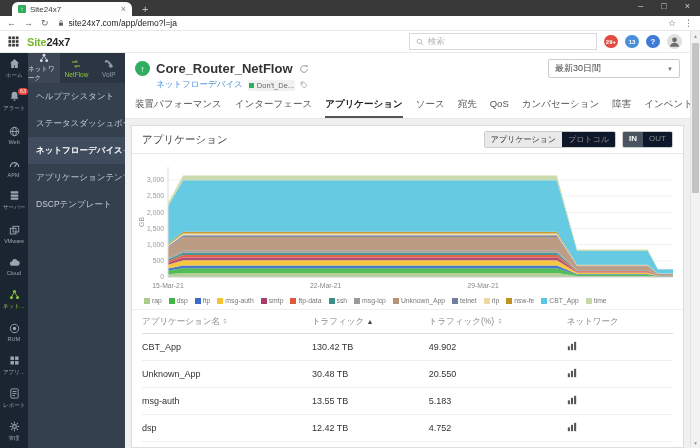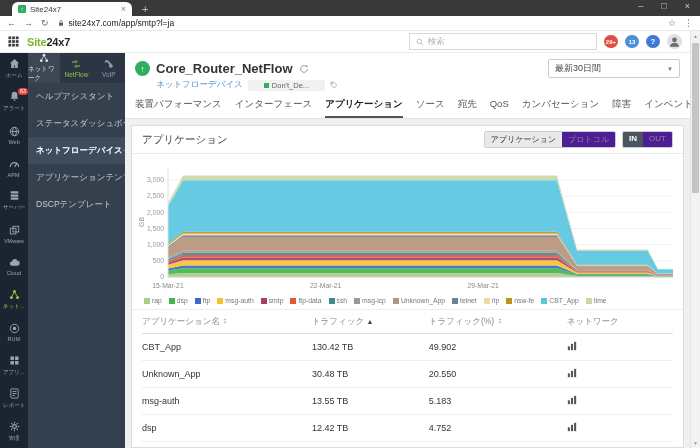--- a/index.html
+++ b/index.html
@@ -53,33 +53,33 @@
   
   .main { flex:1; background:#eef0f1; display:flex; flex-direction:column; min-width:0; }
   .monitor-header { background:#fff; padding:6px 10px 0; border-bottom:1px solid #e5e5e5; }
   .mh-row1 { display:flex; align-items:center; gap:6px; }
   .status-circle { width:15px; height:15px; border-radius:50%; background:#2fae5f; color:#fff; font-size:9px; display:flex; align-items:center; justify-content:center; flex:0 0 auto; }
   .monitor-title { font-size:13px; font-weight:bold; color:#333; }
   .refresh-icon { color:#999; }
   .period-select { margin-left:auto; border:1px solid #ccc; border-radius:2px; width:132px; height:19px; display:flex; align-items:center; justify-content:space-between; padding:0 6px; font-size:9px; color:#444; background:#fff;gap:12px; }
   .mh-row2 { display:flex; align-items:center; gap:5px; padding-left:21px; margin-top:1px; }
   .type-link { font-size:8.5px; color:#4a90d9; }
-  .tag-pill { background:#f1f1f1; border-radius:2px; font-size:7.5px; color:#666; padding:1px 16px; display:flex; align-items:center; gap:3px; }
+  .tag-pill { background:#f1f1f1; border-radius:2px; font-size:7.5px; color:#666; padding:1px 1px; display:flex; align-items:center; gap:3px; }
   .tag-sq { width:5px; height:5px; background:#2fae5f; }
   .tag-icon { color:#999; display:flex; }
   .mh-tabs { display:flex; gap:13px; margin-top:7px; font-size:9.5px; color:#555; }
   .mtab { padding-bottom:5px; white-space:nowrap; cursor:pointer; }
   .mtab.active { color:#222; font-weight:bold; border-bottom:2px solid #555; }
 
   .card { margin:6px 6px 0; background:#fff; border:1px solid #ddd; flex:1; overflow:hidden; display:flex; flex-direction:column; }
   .card-header { display:flex; align-items:center; padding:5px 10px; border-bottom:1px solid #e9e9e9; }
   .card-title { font-size:10.5px; color:#444; }
   .card-controls { margin-left:auto; display:flex; gap:6px; }
   .seg { display:flex; border:1px solid #ccc; border-radius:2px; overflow:hidden; }
-  .seg-btn { font-size:8px; color:#888; padding:2px 6px; background:#4c1d95; cursor:pointer; white-space:nowrap; }
+  .seg-btn { font-size:8px; color:#888; padding:2px 6px; background:#0f172a; cursor:pointer; white-space:nowrap; }
   .seg-btn.active { background:#e9e9e9; color:#333; }
   .seg.io .seg-btn.active { background:#4a5560; color:#fff; font-weight:bold; }
 
   .chart-wrap { padding:6px 4px 0; }
   .legend { display:flex; gap:7px; padding:1px 12px 5px; }
   .legend-item { display:flex; align-items:center; gap:2px; font-size:6.8px; color:#777; white-space:nowrap; }
   .legend-swatch { width:6px; height:6px; flex:0 0 auto; }
 
   .table-wrap { padding:0 10px; border-top:1px solid #eee; flex:1; overflow:hidden; }
   table { width:100%; border-collapse:collapse; }
@@ -115,21 +115,21 @@
 
   <div class="addressbar">
     <span class="nav-ic">←</span>
     <span class="nav-ic">→</span>
     <span class="nav-ic">↻</span>
     <span class="url">
       <svg viewBox="0 0 12 12" width="8" height="8" fill="#5f6368">
           <rect x="3" y="5.2" width="6" height="5" rx="0.8"></rect>
           <path d="M4.2 5.2V3.8a1.8 1.8 0 0 1 3.6 0v1.4" fill="none" stroke="#5f6368" stroke-width="1"></path>
         </svg>
-      <span>site24x7.com/app/smtp?l=ja</span>
+      <span>site24x7.com/app/demo?l=ja</span>
     </span>
     <span class="nav-ic">☆</span>
     <span class="nav-ic">⋮</span>
   </div>
 
   <div class="page">
 
     <div class="appbar">
       <svg viewBox="0 0 12 12" width="11" height="11" fill="#3c3c3c">
           <rect x="0.5" y="0.5" width="3" height="3"></rect>

